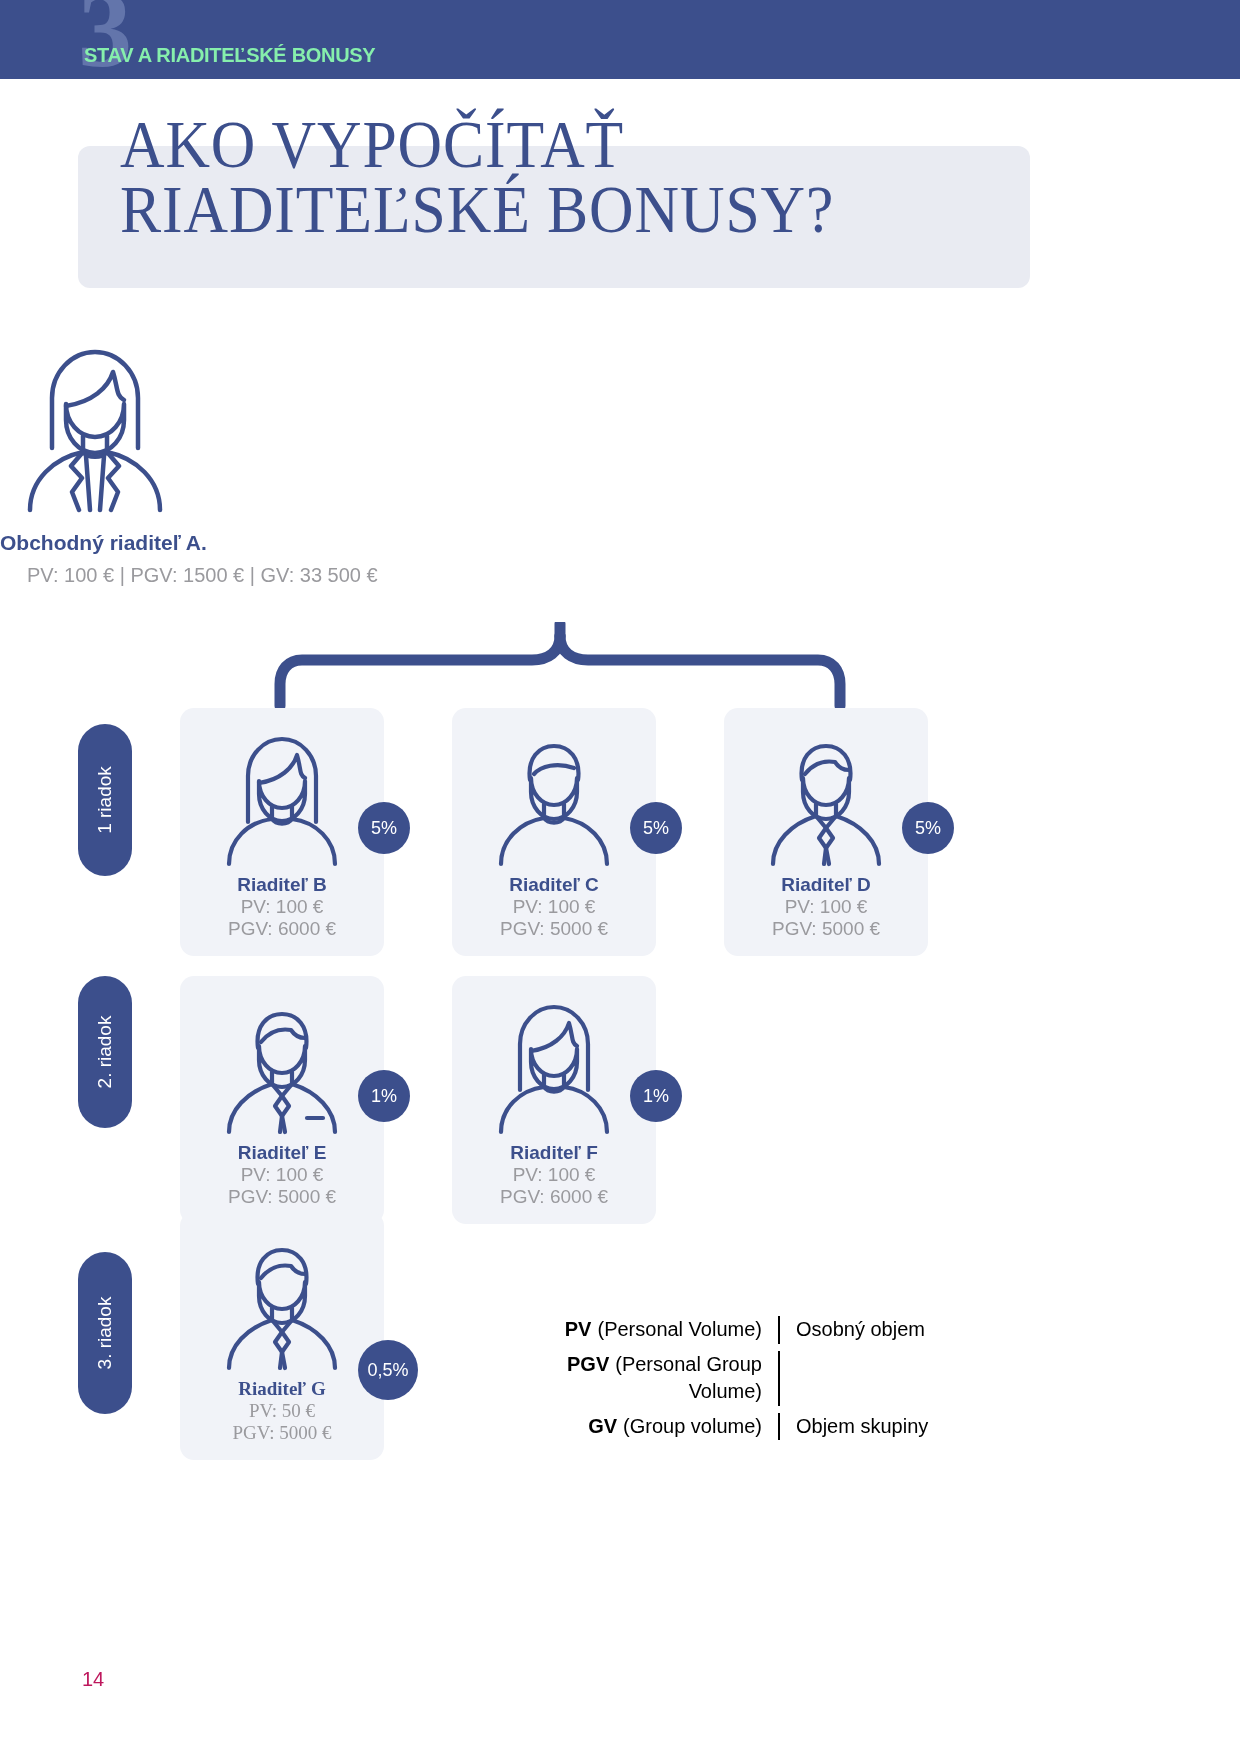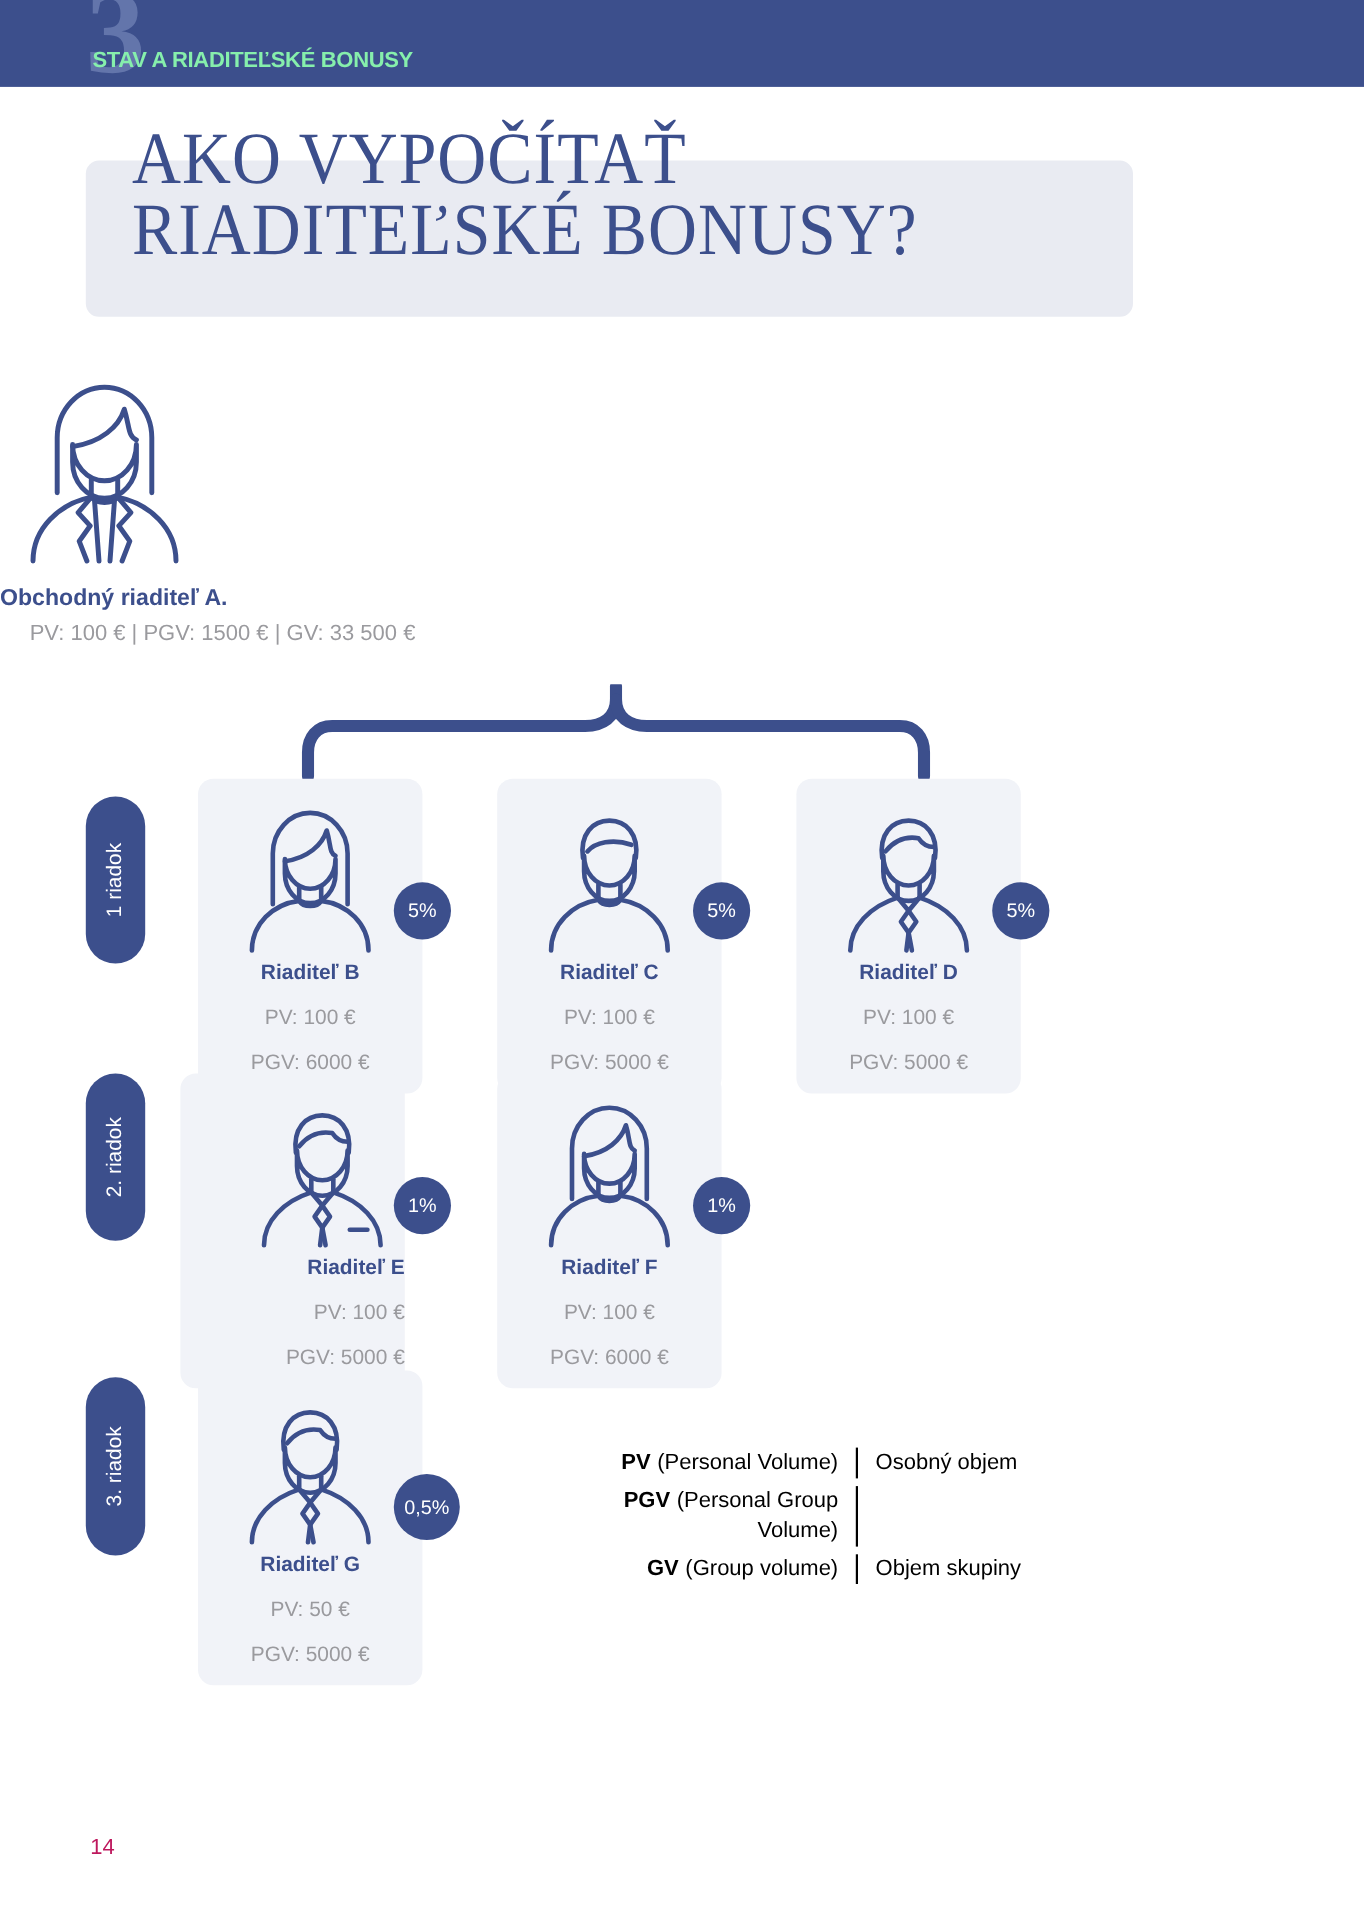--- a/index.html
+++ b/index.html
@@ -134,43 +134,43 @@
   .card-avatar { height: 140px; }
   .card-name {
     font-size: 19px;
     font-weight: 700;
     color: #3c4f8c;
     margin-top: 4px;
   }
   .card-stat {
     font-size: 19px;
     color: #9a9a9e;
-    margin-top: 19px;
+    margin-top: 0;
   }
   .badge {
     position: absolute;
     background: #3c4f8c;
     border-radius: 50%;
     color: #ffffff;
     display: flex;
     align-items: center;
     justify-content: center;
     font-size: 18px;
     font-weight: 400;
     width: 52px;
     height: 52px;
   }
 
   
   #card-b { left: 180px; top: 708px; text-align: center; }
   #card-c { left: 452px; top: 708px; }
   #card-d { left: 724px; top: 708px; }
-  #card-e { left: 164px; top: 976px; text-align: right; }
+  #card-e { left: 180px; top: 976px; }
   #card-f { left: 452px; top: 976px; }
-  #card-g { left: 180px; top: 1246px; }
+  #card-g { left: 180px; top: 1212px; font-family: Liberation Serif, serif; }
 
   #badge-b { left: 358px; top: 802px; }
   #badge-c { left: 630px; top: 802px; }
   #badge-d { left: 902px; top: 802px; }
   #badge-e { left: 358px; top: 1070px; }
   #badge-f { left: 630px; top: 1070px; }
   #badge-g { left: 358px; top: 1340px; width: 60px; height: 60px; font-size: 18px; text-align: center; }
 
   
   .legend {

